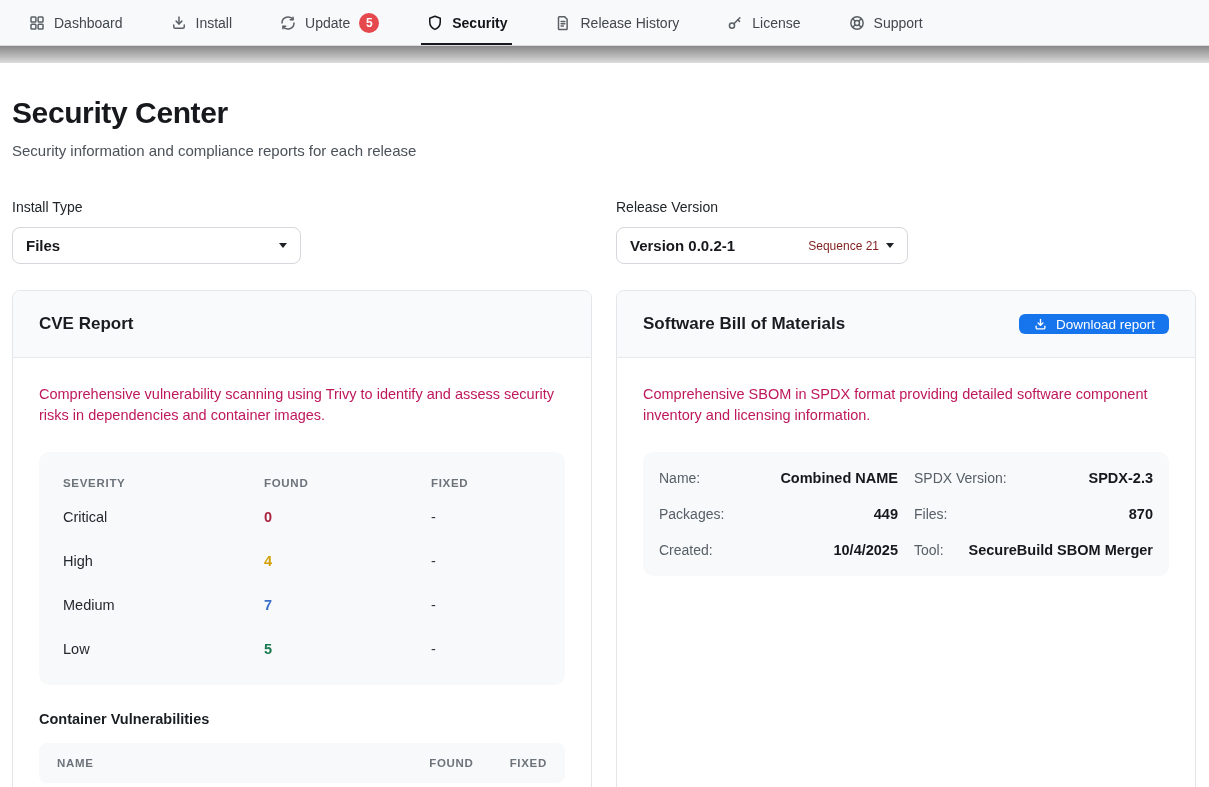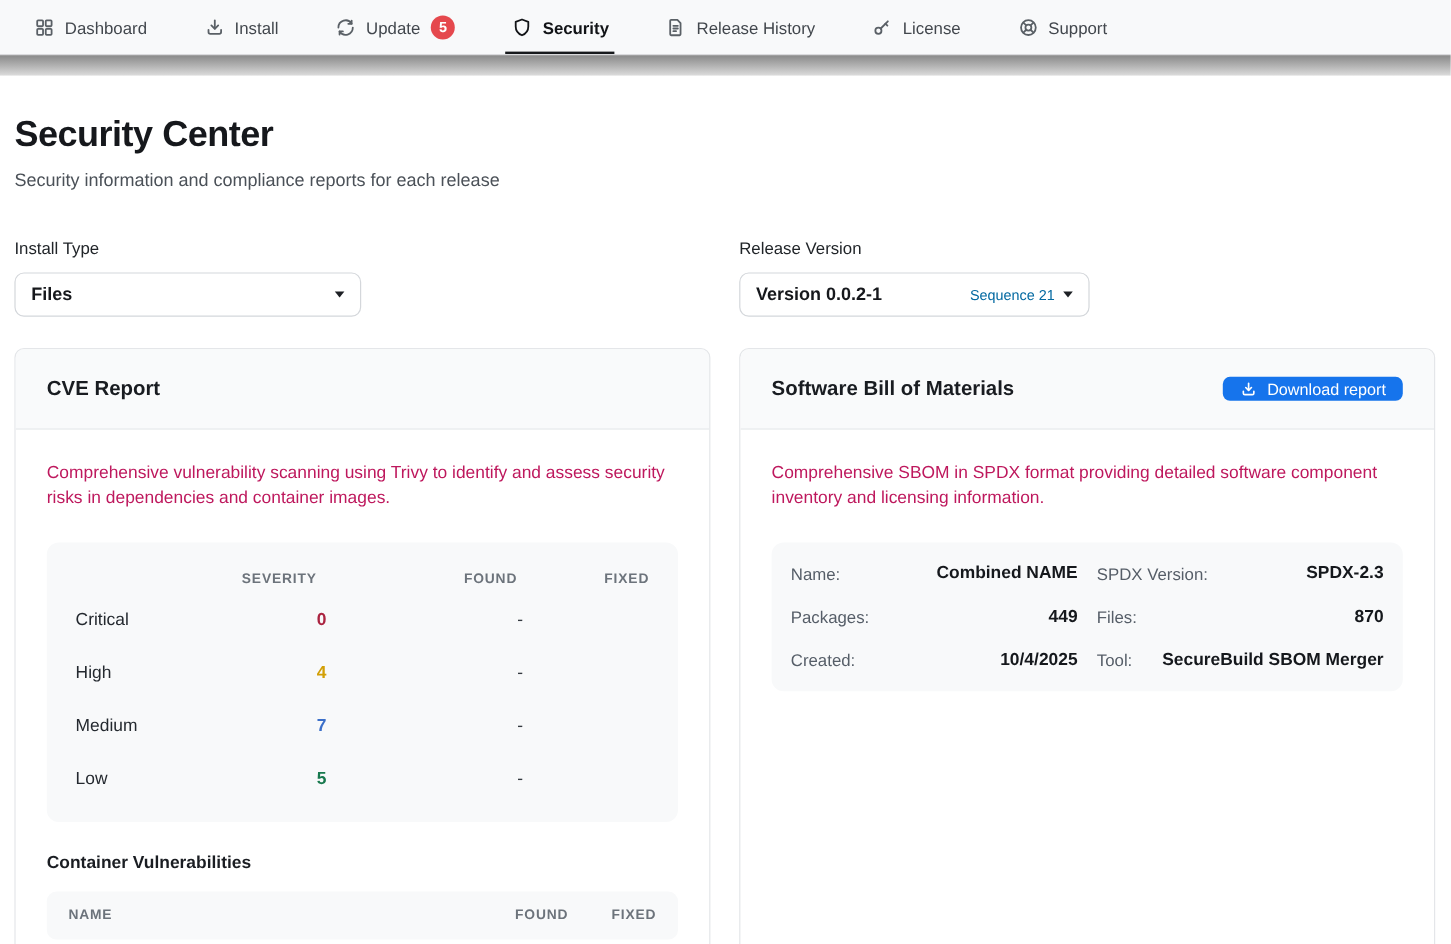--- a/index.html
+++ b/index.html
@@ -30,21 +30,21 @@
   .page-subtitle { margin-top:12px; font-size:15px; color:#4b5158; }
 
   .filters { display:grid; grid-template-columns:580px 580px; column-gap:24px;
     margin-top:40px; }
   .filter-label { font-size:14px; color:#212529; margin-bottom:12px; }
   .select { width:289px; height:37px; border:1px solid #d4d7db; border-radius:8px;
     background:#fff; display:flex; align-items:center; justify-content:space-between;
     padding:0 13px; cursor:pointer; }
   .select .sel-value { font-size:15px; font-weight:700; color:#16181c; }
   .select .sel-right { display:flex; align-items:center; gap:7px; }
-  .sel-seq { font-size:12px; color:#0369a1; }
+  .sel-seq { font-size:12px; color:#7f1d1d; }
   .caret { width:0; height:0; border-left:4.5px solid transparent;
     border-right:4.5px solid transparent; border-top:5.5px solid #1d2025; }
 
   
   .cards { display:grid; grid-template-columns:580px 580px; column-gap:24px;
     margin-top:26px; align-items:start; }
   .card { border:1px solid #e4e6e9; border-radius:8px; background:#fff;
     min-height:560px; overflow:hidden; }
   .card-header { height:67px; background:#f9fafb; border-bottom:1px solid #e7e9ec;
     display:flex; align-items:center; justify-content:space-between; padding:0 26px; }
@@ -53,21 +53,21 @@
   .card-desc { font-size:14.5px; line-height:21px; color:#be185d; max-width:522px;
     margin-bottom:26px; }
 
   .btn-primary { display:flex; align-items:center; gap:8px; color:#fff;
     border:none; border-radius:6px; padding:0 14px; height:20px; font-size:13.5px;
     font-weight:500; cursor:pointer; font-family:"Liberation Sans", sans-serif; }
 
   
   .sev-box { background:#f8f9fa; border-radius:10px; padding:19px 24px 14px; }
   .sev-grid { display:grid; grid-template-columns:201px 167px 1fr; align-items:center; }
-  .sev-grid.hdr { height:24px;text-align:right; }
+  .sev-grid.hdr { height:24px; }
   .sev-grid.row { height:44px; }
   .th { font-size:11.5px; font-weight:700; letter-spacing:0.7px; color:#6c737b; }
   .sev-name { font-size:14.5px; color:#24292f; }
   .sev-found { font-size:14.5px; font-weight:700; }
   .sev-fixed { font-size:14.5px; color:#343a40; }
 
   .cv-title { margin-top:26px; font-size:14.5px; font-weight:600; color:#1a1d22; }
   .cv-header { margin-top:16px; background:#f8f9fa; border-radius:8px; height:40px;
     display:grid; grid-template-columns:1fr auto auto; column-gap:36px;
     align-items:center; padding:0 18px; }

